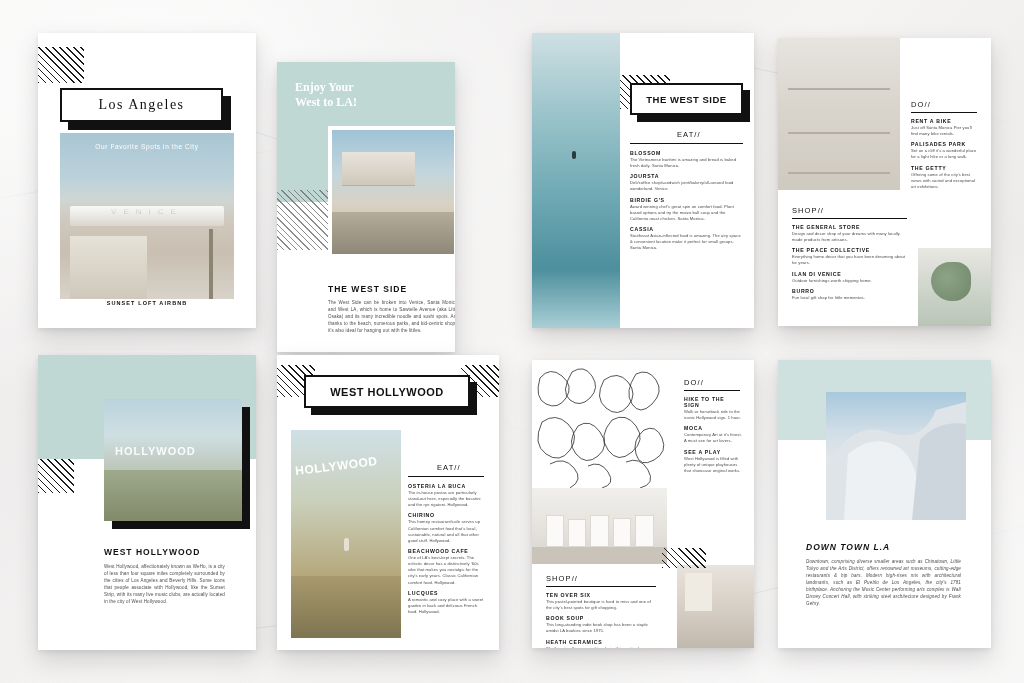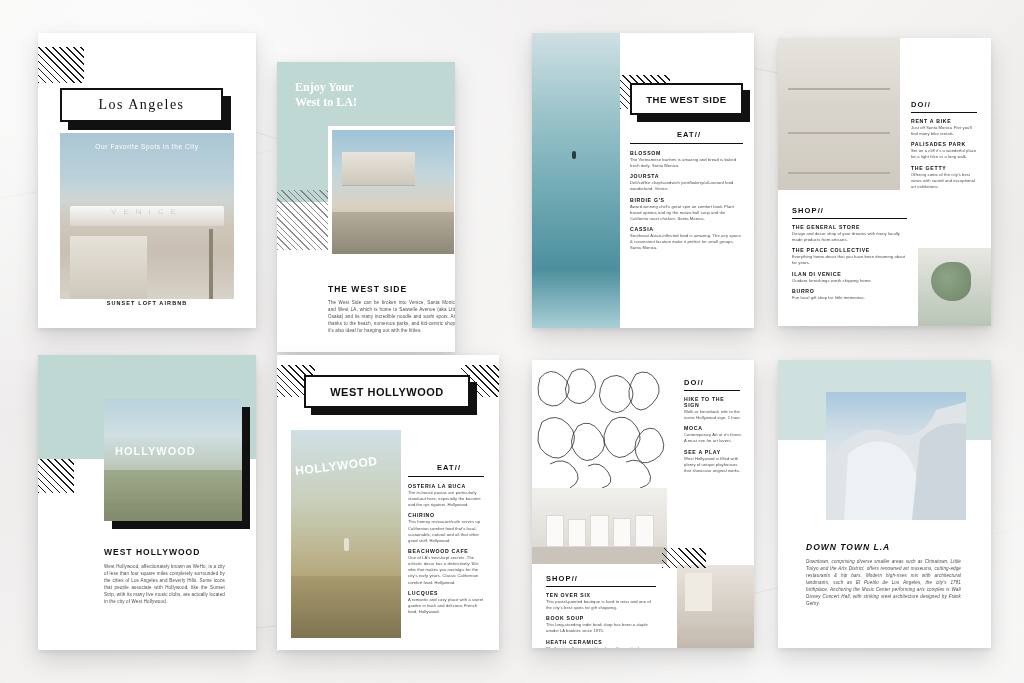--- a/index.html
+++ b/index.html
@@ -40,21 +40,21 @@
   .ph { background:#c8ced0; position:relative; overflow:hidden; }
 
   .ttl-box { border:2px solid #111; background:#fff; display:flex; align-items:center; justify-content:center; }
   .ttl {
     font-family:"Liberation Serif", serif;
     letter-spacing:1.5px;
     color:#111;
   }
   .ttl-sans { font-family:"Liberation Sans", sans-serif; font-weight:bold; letter-spacing:.5px; color:#111;}
 
-  .h-sm { font-size:7.5px; font-weight:bold; letter-spacing:1.1px; color:#111; }
+  .h-sm { font-size:7.5px; font-weight:normal; letter-spacing:1.1px; color:#111; }
   .h-xs { font-size:5.2px; font-weight:bold; letter-spacing:.7px; color:#111; }
   .body-xs {
     font-size:4.5px; line-height:1.55; color:#4a4a4a; letter-spacing:.15px; text-align:justify;
   }
   .body-xxs {
     font-size:4.1px; line-height:1.5; color:#4a4a4a; letter-spacing:.1px;
   }
   .sect {
     font-size:9px; font-weight:bold; letter-spacing:1px; color:#111;
   }

